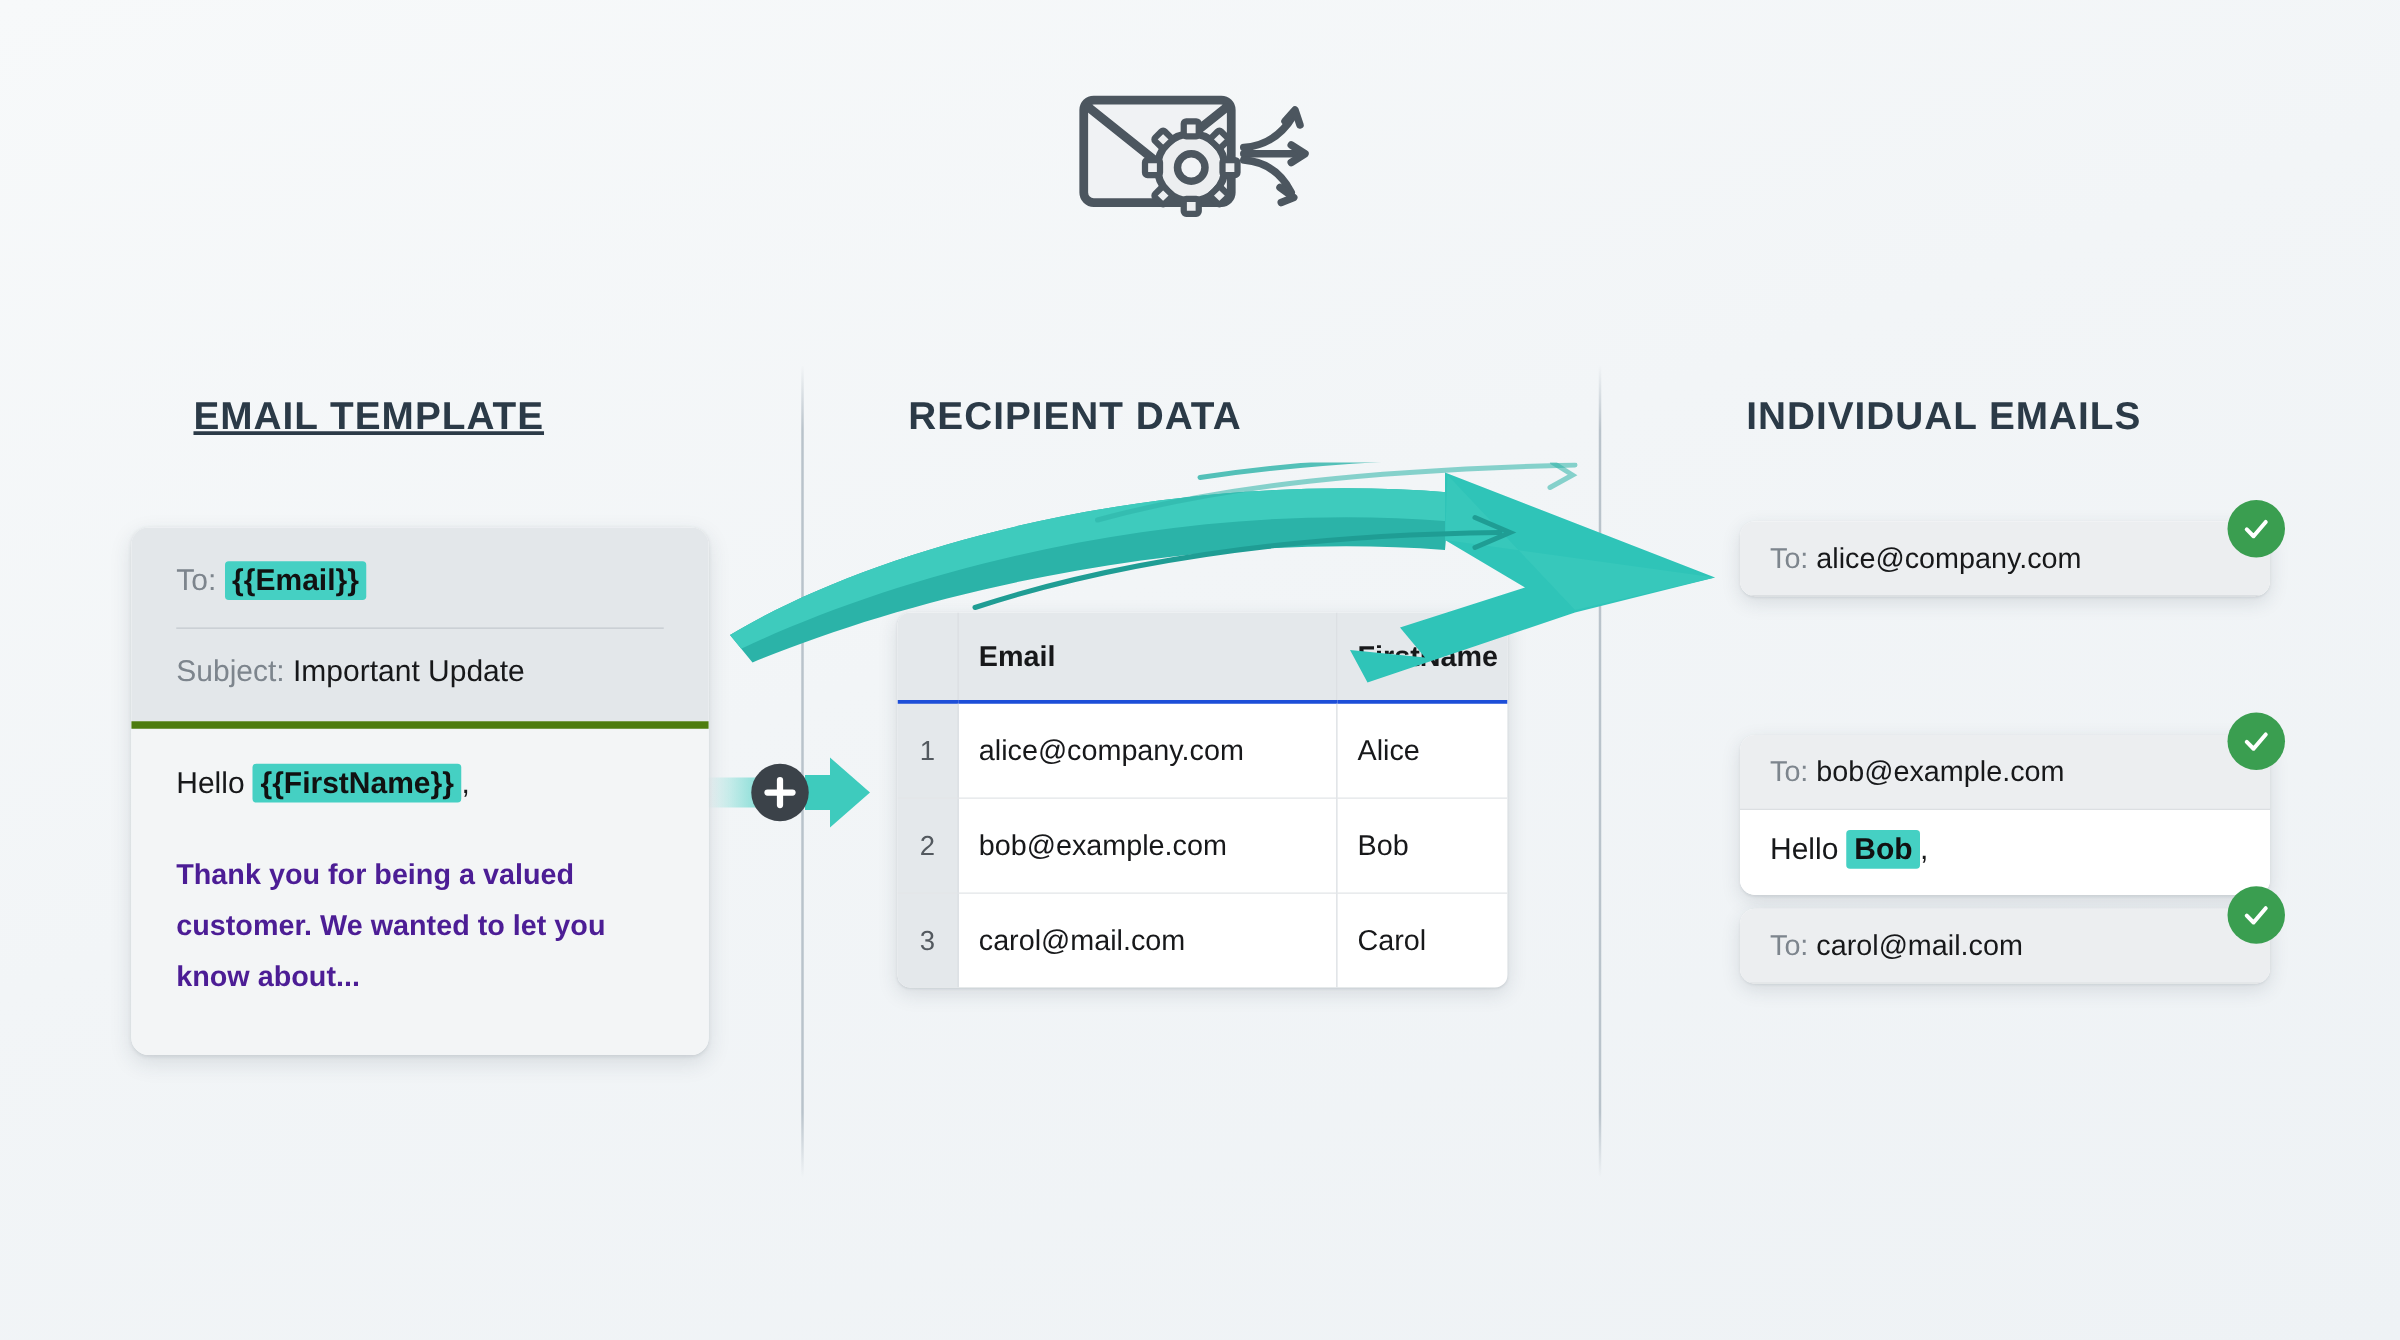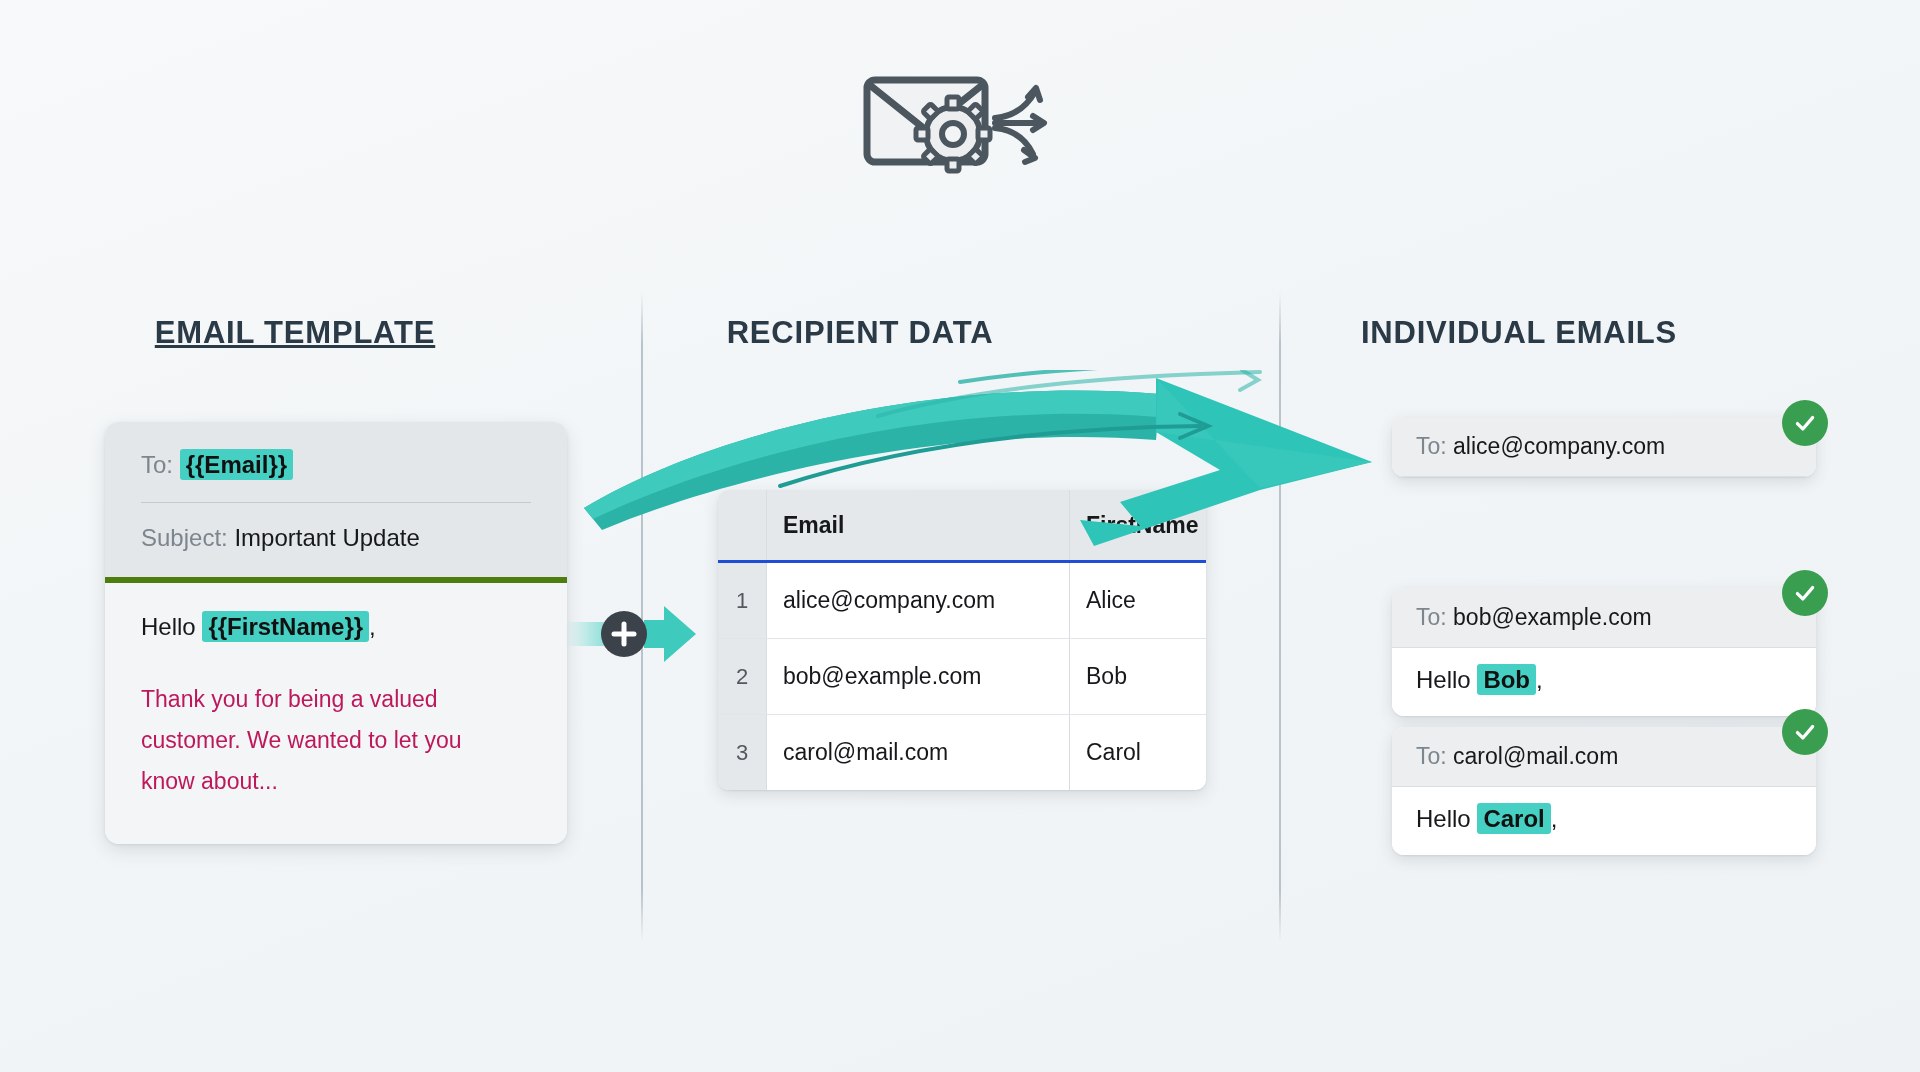--- a/index.html
+++ b/index.html
@@ -35,21 +35,21 @@
     position: absolute;
     font-size: 31px;
     font-weight: bold;
     letter-spacing: 0.8px;
     color: #2b3a47;
     white-space: nowrap;
     text-align: center;
   }
   #title-template { left: 60px;  top: 315px; width: 470px; text-decoration: underline; }
   #title-data     { left: 620px; top: 315px; width: 480px; }
-  #title-emails   { left: 1274px;top: 315px; width: 490px; }
+  #title-emails   { left: 1310px;top: 315px; width: 490px; }
 
   
   .divider {
     position: absolute;
     top: 292px;
     width: 2px;
     height: 650px;
     background: linear-gradient(to bottom, rgba(176,186,196,0) 0%, #b9c3cb 8%, #b9c3cb 92%, rgba(176,186,196,0) 100%);
   }
   #divider-1 { left: 641px; }
@@ -96,23 +96,24 @@
     border-top: 6px solid #4d7c0f;
   }
   #tpl-greeting {
     font-size: 24px;
     color: #17181a;
     margin-bottom: 38px;
     white-space: nowrap;
   }
   #tpl-paragraph {
     font-size: 23px;
-    color: #be185d;
+    color: #4c1d95;
     line-height: 41px;
     max-width: 375px;
+    font-weight: bold;
   }
 
   
   #connector {
     position: absolute;
     left: 566px;
     top: 592px;
     width: 140px;
     height: 84px;
   }
@@ -383,24 +384,20 @@
     <svg viewBox="0 0 24 24" width="26" height="26">
       <path d="M5 12.5 L10 17.5 L19 7" fill="none" stroke="#ffffff" stroke-width="3" stroke-linecap="round" stroke-linejoin="round"></path>
     </svg>
   </div>
 
   <div class="email-card" id="email-card-2">
     <div class="email-head">
       <span class="to-label">To:</span>
       <span>carol@mail.com</span>
     </div>
-    <div class="email-body">
-      <span>Hello</span>
-      <span class="hl">Carol</span><span>,</span>
-    </div>
   </div>
   <div class="check-badge" id="check-badge-2">
     <svg viewBox="0 0 24 24" width="26" height="26">
       <path d="M5 12.5 L10 17.5 L19 7" fill="none" stroke="#ffffff" stroke-width="3" stroke-linecap="round" stroke-linejoin="round"></path>
     </svg>
   </div>
 
 </div>
 
 </body></html>

